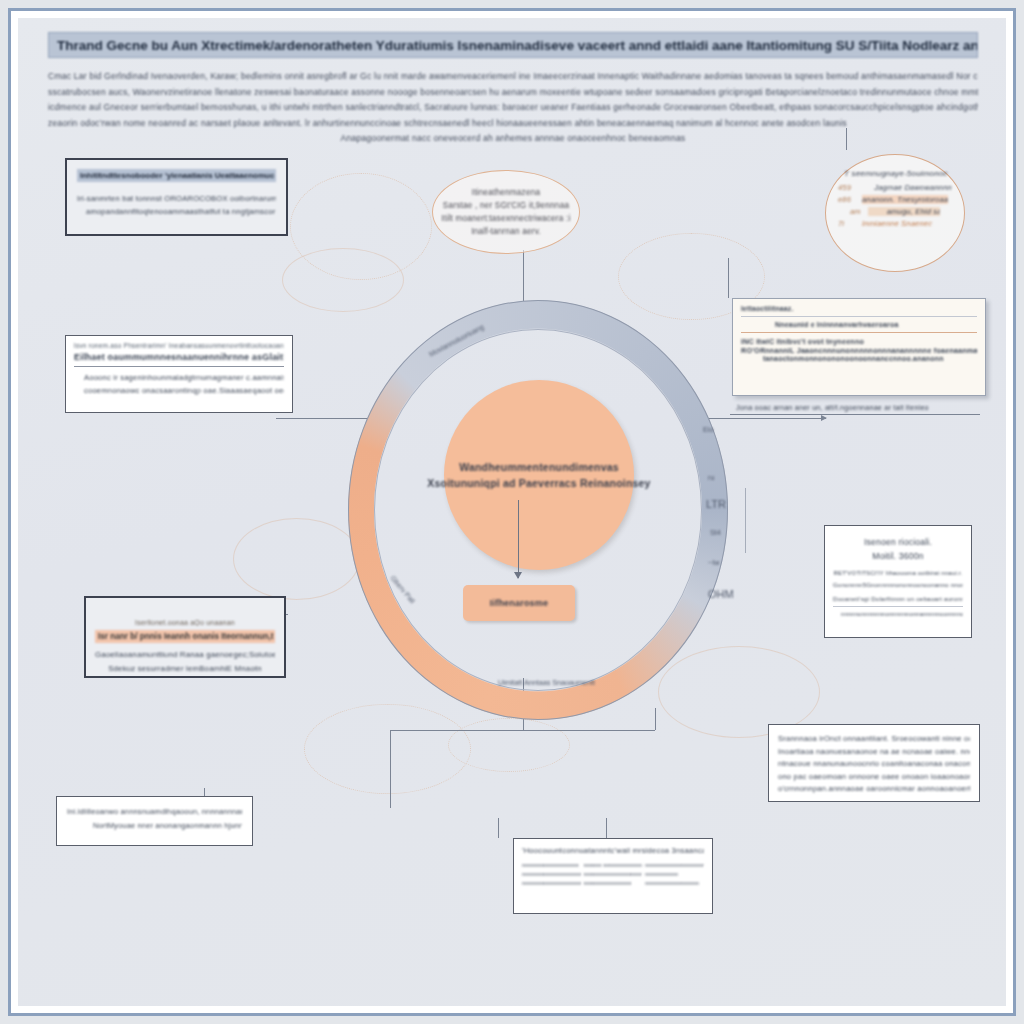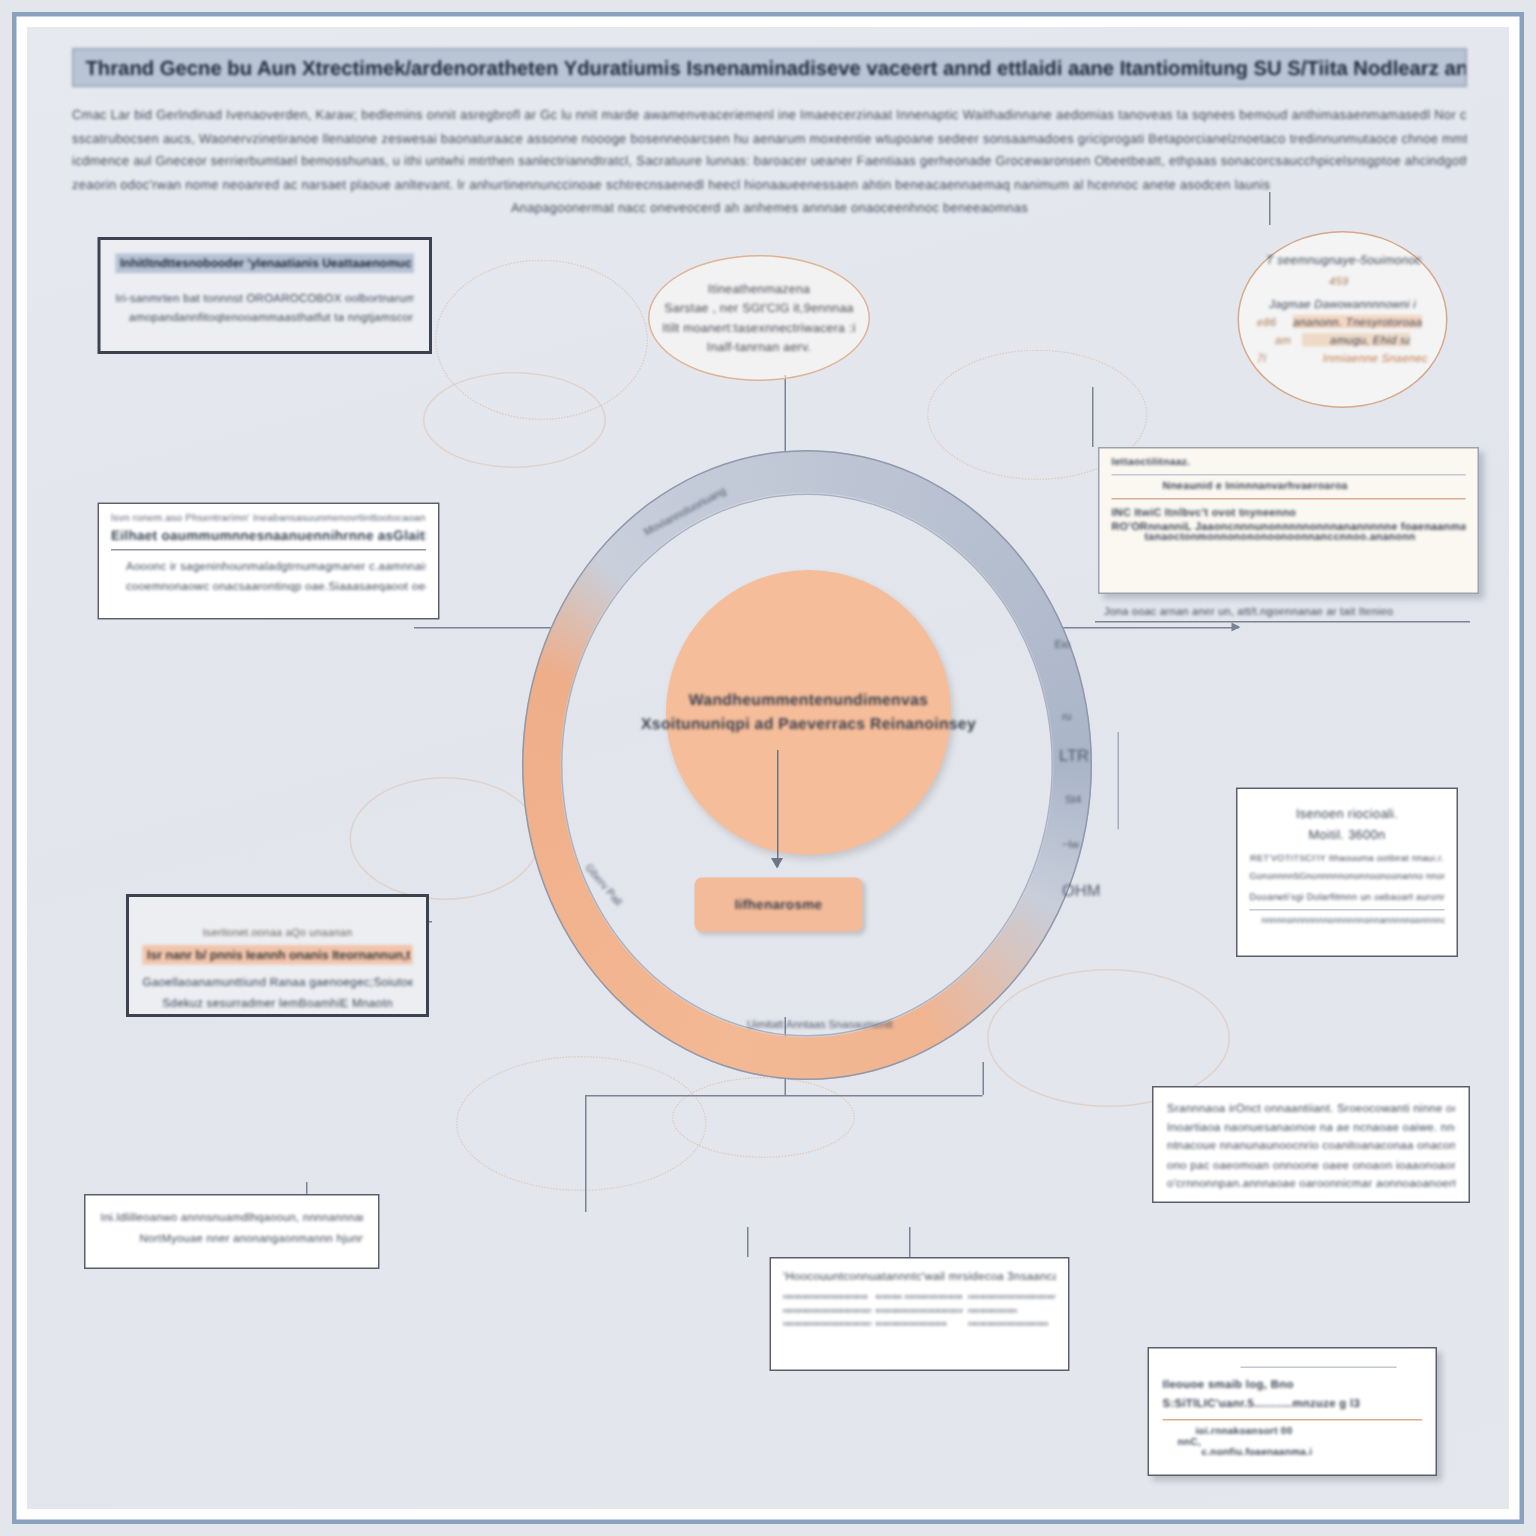--- a/index.html
+++ b/index.html
@@ -213,33 +213,33 @@
     <div class="ellipse" style="left:414px;top:152px;width:146px;height:82px;">
       <div class="bt sm">Itineathenmazena</div>
       <div class="bt sm">Sarstae , ner  SGt'CIG  it,9ennnaa</div>
       <div class="bt sm">Itilt  moanert:tasexnnectriwacera  :i</div>
       <div class="bt sm">Inalf-tanrnan aerv.</div>
     </div>
 
     <div class="circle-callout" style="left:807px;top:136px;width:140px;height:118px;padding:14px 12px;box-sizing:border-box;font-style:italic;">
       <div class="bt sm" style="font-size:8px;margin-left:6px;">T  seemnugnaye-5ouimonoc</div>
       <div style="margin-top:5px;">
-        <div style="display:flex;gap:6px;align-items:center;margin:3px 0;flex-direction:column;">
+        <div style="display:flex;gap:22px;align-items:center;margin:3px 0;">
           <span class="bt sm" style="font-size:7.5px;width:18px;color:#b07a52;">459</span>
           <span class="bt sm" style="font-size:7.5px;">Jagmae   Dawowannnnowni i</span>
         </div>
         <div style="display:flex;gap:6px;align-items:center;margin:3px 0;">
           <span class="bt sm" style="font-size:7.5px;width:18px;color:#b07a52;">e86</span>
           <span class="bt sm" style="font-size:7.5px;background:#f3d5c0;">ananonn. Tnesyrotoroaa</span>
         </div>
         <div style="display:flex;gap:6px;align-items:center;margin:3px 12px;">
           <span class="bt sm" style="font-size:7.5px;width:18px;color:#b07a52;">am</span>
           <span class="bt sm" style="font-size:7.5px;background:#efd9c6;padding-left:19px;">amugu, Ehid saanranet</span>
         </div>
-        <div style="display:flex;gap:6px;align-items:center;margin:3px 0;justify-content:space-between;">
+        <div style="display:flex;gap:6px;align-items:center;margin:3px 0;">
           <span class="bt sm" style="font-size:7.5px;width:18px;color:#b07a52;">7i</span>
           <span class="bt sm" style="font-size:7.5px;color:#c07a4a;">Inmiaenne  Snaenec</span>
         </div>
       </div>
     </div>
 
     <div class="panel dark" style="left:47px;top:140px;width:223px;height:78px;padding:9px 10px;">
       <div class="hdr-hl" style="font-size:8px;padding:2px 3px;">Inhitltndttesnobooder  'ylenaatianis Ueattaaenomuc  Itennoocen</div>
       <div style="margin-top:10px;">
         <div class="bt sm" style="font-size:7.6px;line-height:13px;">Iri-sanmrten bat tonnnst OROAROCOBOX oolbortnarumm</div>
@@ -290,29 +290,20 @@
     </div>
 
     <div class="panel plain" style="left:750px;top:706px;width:212px;height:78px;padding:8px 9px;">
       <div class="bt sm" style="font-size:7.6px;line-height:12.5px;">Srannnaoa irOnct onnaantiiant. Sroeocowanti ninne ooaoae-</div>
       <div class="bt sm" style="font-size:7.6px;line-height:12.5px;">Inoartiaoa naonuesanaonoe na ae ncnaoae oaiwe. nnonaoam</div>
       <div class="bt sm" style="font-size:7.6px;line-height:12.5px;">ntnacoue nnanunaunoocnrio coanitoanaconaa  onaconnnnnaaes</div>
       <div class="bt sm" style="font-size:7.6px;line-height:12.5px;">ono pac oaeomoan onnoone  oaee onoaon ioaaonoaonqo'''</div>
       <div class="bt sm" style="font-size:7.6px;line-height:12.5px;">o'crnnonnpan.annnaoae oaroonnicmar aonnoaoanoertonaoe.</div>
     </div>
 
-    <div class="panel plain shadow" style="left:747px;top:880px;width:193px;height:86px;padding:8px 9px;">
-      <div class="divider thin" style="width:60%;margin-left:30%;"></div>
-      <div class="bt sm" style="font-size:7.6px;line-height:13px;">Ileouoe           smaib                   log,   Bno</div>
-      <div class="bt sm" style="font-size:7.6px;line-height:13px;">S:SiTlLIC'uanr.5...........mnzuze                  g   l3</div>
-      <div class="divider warm"></div>
-      <div class="bt sm" style="font-size:6.6px;padding-left:22px;">ioi.rnnakoansort  00</div>
-      <div class="bt sm" style="font-size:6.6px;padding-left:10px;">nnC,</div>
-      <div class="bt sm" style="font-size:6.6px;padding-left:26px;">c.nonfiu.foaenaanma.i</div>
-    </div>
 
 
     <div class="panel plain" style="left:495px;top:820px;width:200px;height:76px;padding:7px 8px;">
       <div class="bt sm ctr" style="font-size:7.6px;">'Hoocouuntconnuatannntc'wail  mrsidecoa  3nsaancanic'isaaonfrcan</div>
       <div style="margin-top:7px;">
         <div class="grid3" style="margin:3px 0;">
           <div class="bt sm" style="font-size:5px;">nnnnnnnnnnnnnnnnnnn</div>
           <div class="bt sm" style="font-size:5px;">nnnnnn nnnnnnnnnnnnnn</div>
           <div class="bt sm" style="font-size:5px;">nnnnnnnnnnnnnnnnnnnnn</div>
         </div>

